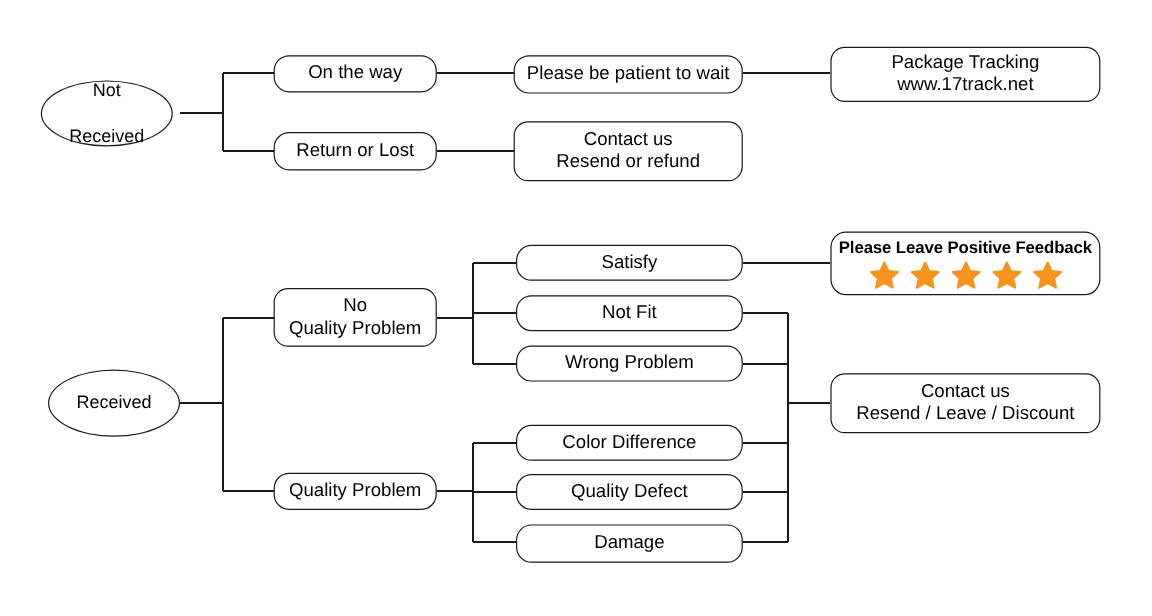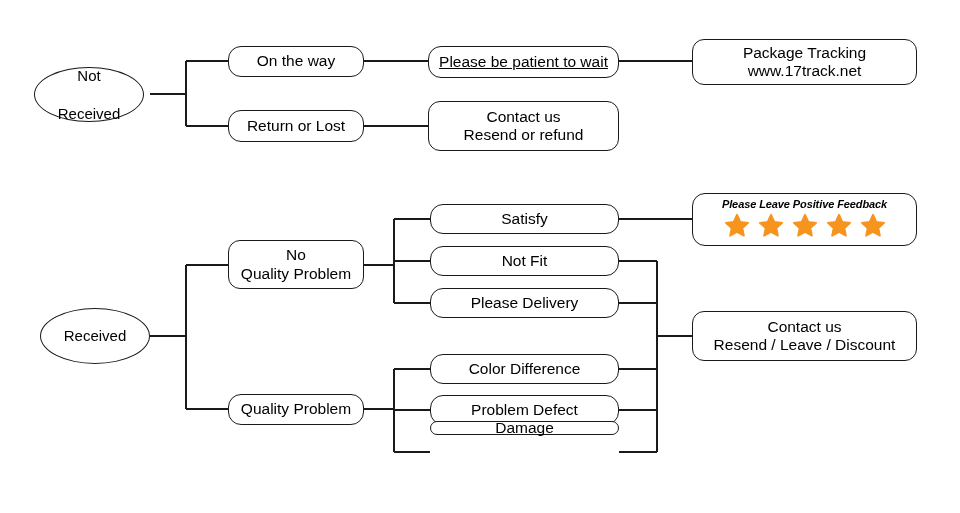--- a/index.html
+++ b/index.html
@@ -51,25 +51,24 @@
   }
   .node.rbox.two-line {
     border-radius: 12px;
   }
   .node.feedback {
     border-radius: 13px;
     justify-content: flex-start;
     padding-top: 4px;
   }
   .fb-title {
-    font-size: 11px;
+    font-size: 14px;
     font-weight: 600;
     letter-spacing: -0.1px;
     white-space: nowrap;
-    font-style: italic;
   }
   .stars {
     display: flex;
     flex-direction: row;
     gap: 8px;
     margin-top: 2px;
   }
   .star {
     display: block;
     width: 26px;
@@ -138,21 +137,21 @@
   </div>
 
   <div class="node rbox" style="left:228px; top:110px; width:136px; height:32px;">
     <span>Return or Lost</span>
   </div>
 
   <div class="node rbox" style="left:228px; top:46px; width:136px; height:31px;">
     <span>On the way</span>
   </div>
 
-  <div class="node rbox" style="left:428px; top:46px; width:191px; height:32px;text-decoration:underline;">
+  <div class="node rbox" style="left:428px; top:46px; width:191px; height:32px;">
     <span>Please be patient to wait</span>
   </div>
 
   <div class="node rbox two-line" style="left:428px; top:101px; width:191px; height:50px;">
     <span class="line1">Contact us</span>
     <span class="line2">Resend or refund</span>
   </div>
 
   <div class="node rbox two-line" style="left:692px; top:39px; width:225px; height:46px;">
     <span class="line1">Package Tracking</span>
@@ -174,32 +173,32 @@
 
   <div class="node rbox" style="left:430px; top:204px; width:189px; height:30px;justify-content:center;">
     <span>Satisfy</span>
   </div>
 
   <div class="node rbox" style="left:430px; top:246px; width:189px; height:30px;">
     <span>Not Fit</span>
   </div>
 
   <div class="node rbox" style="left:430px; top:288px; width:189px; height:30px;">
-    <span>Please Delivery</span>
+    <span>Wrong Problem</span>
   </div>
 
   <div class="node rbox" style="left:430px; top:354px; width:189px; height:30px;">
     <span>Color Difference</span>
   </div>
 
   <div class="node rbox" style="left:430px; top:395px; width:189px; height:30px;">
-    <span>Problem Defect</span>
-  </div>
-
-  <div class="node rbox" style="left:430px; top:421px; width:189px; height:14px;">
+    <span>Quality Defect</span>
+  </div>
+
+  <div class="node rbox" style="left:430px; top:437px; width:189px; height:32px;">
     <span>Damage</span>
   </div>
 
   <div class="node rbox feedback" style="left:692px; top:193px; width:225px; height:53px;">
     <span class="fb-title">Please Leave Positive Feedback</span>
     <div class="stars" id="star-row">
         <svg class="star" viewBox="0 0 24 24">
           <path d="M12 1.6 L15.1 8.2 L22.3 9.0 L17.0 13.9 L18.4 21.0 L12 17.5 L5.6 21.0 L7.0 13.9 L1.7 9.0 L8.9 8.2 Z" fill="#F7941E" stroke="#F7941E" stroke-width="1.6" stroke-linejoin="round"></path>
         </svg>
         <svg class="star" viewBox="0 0 24 24">

